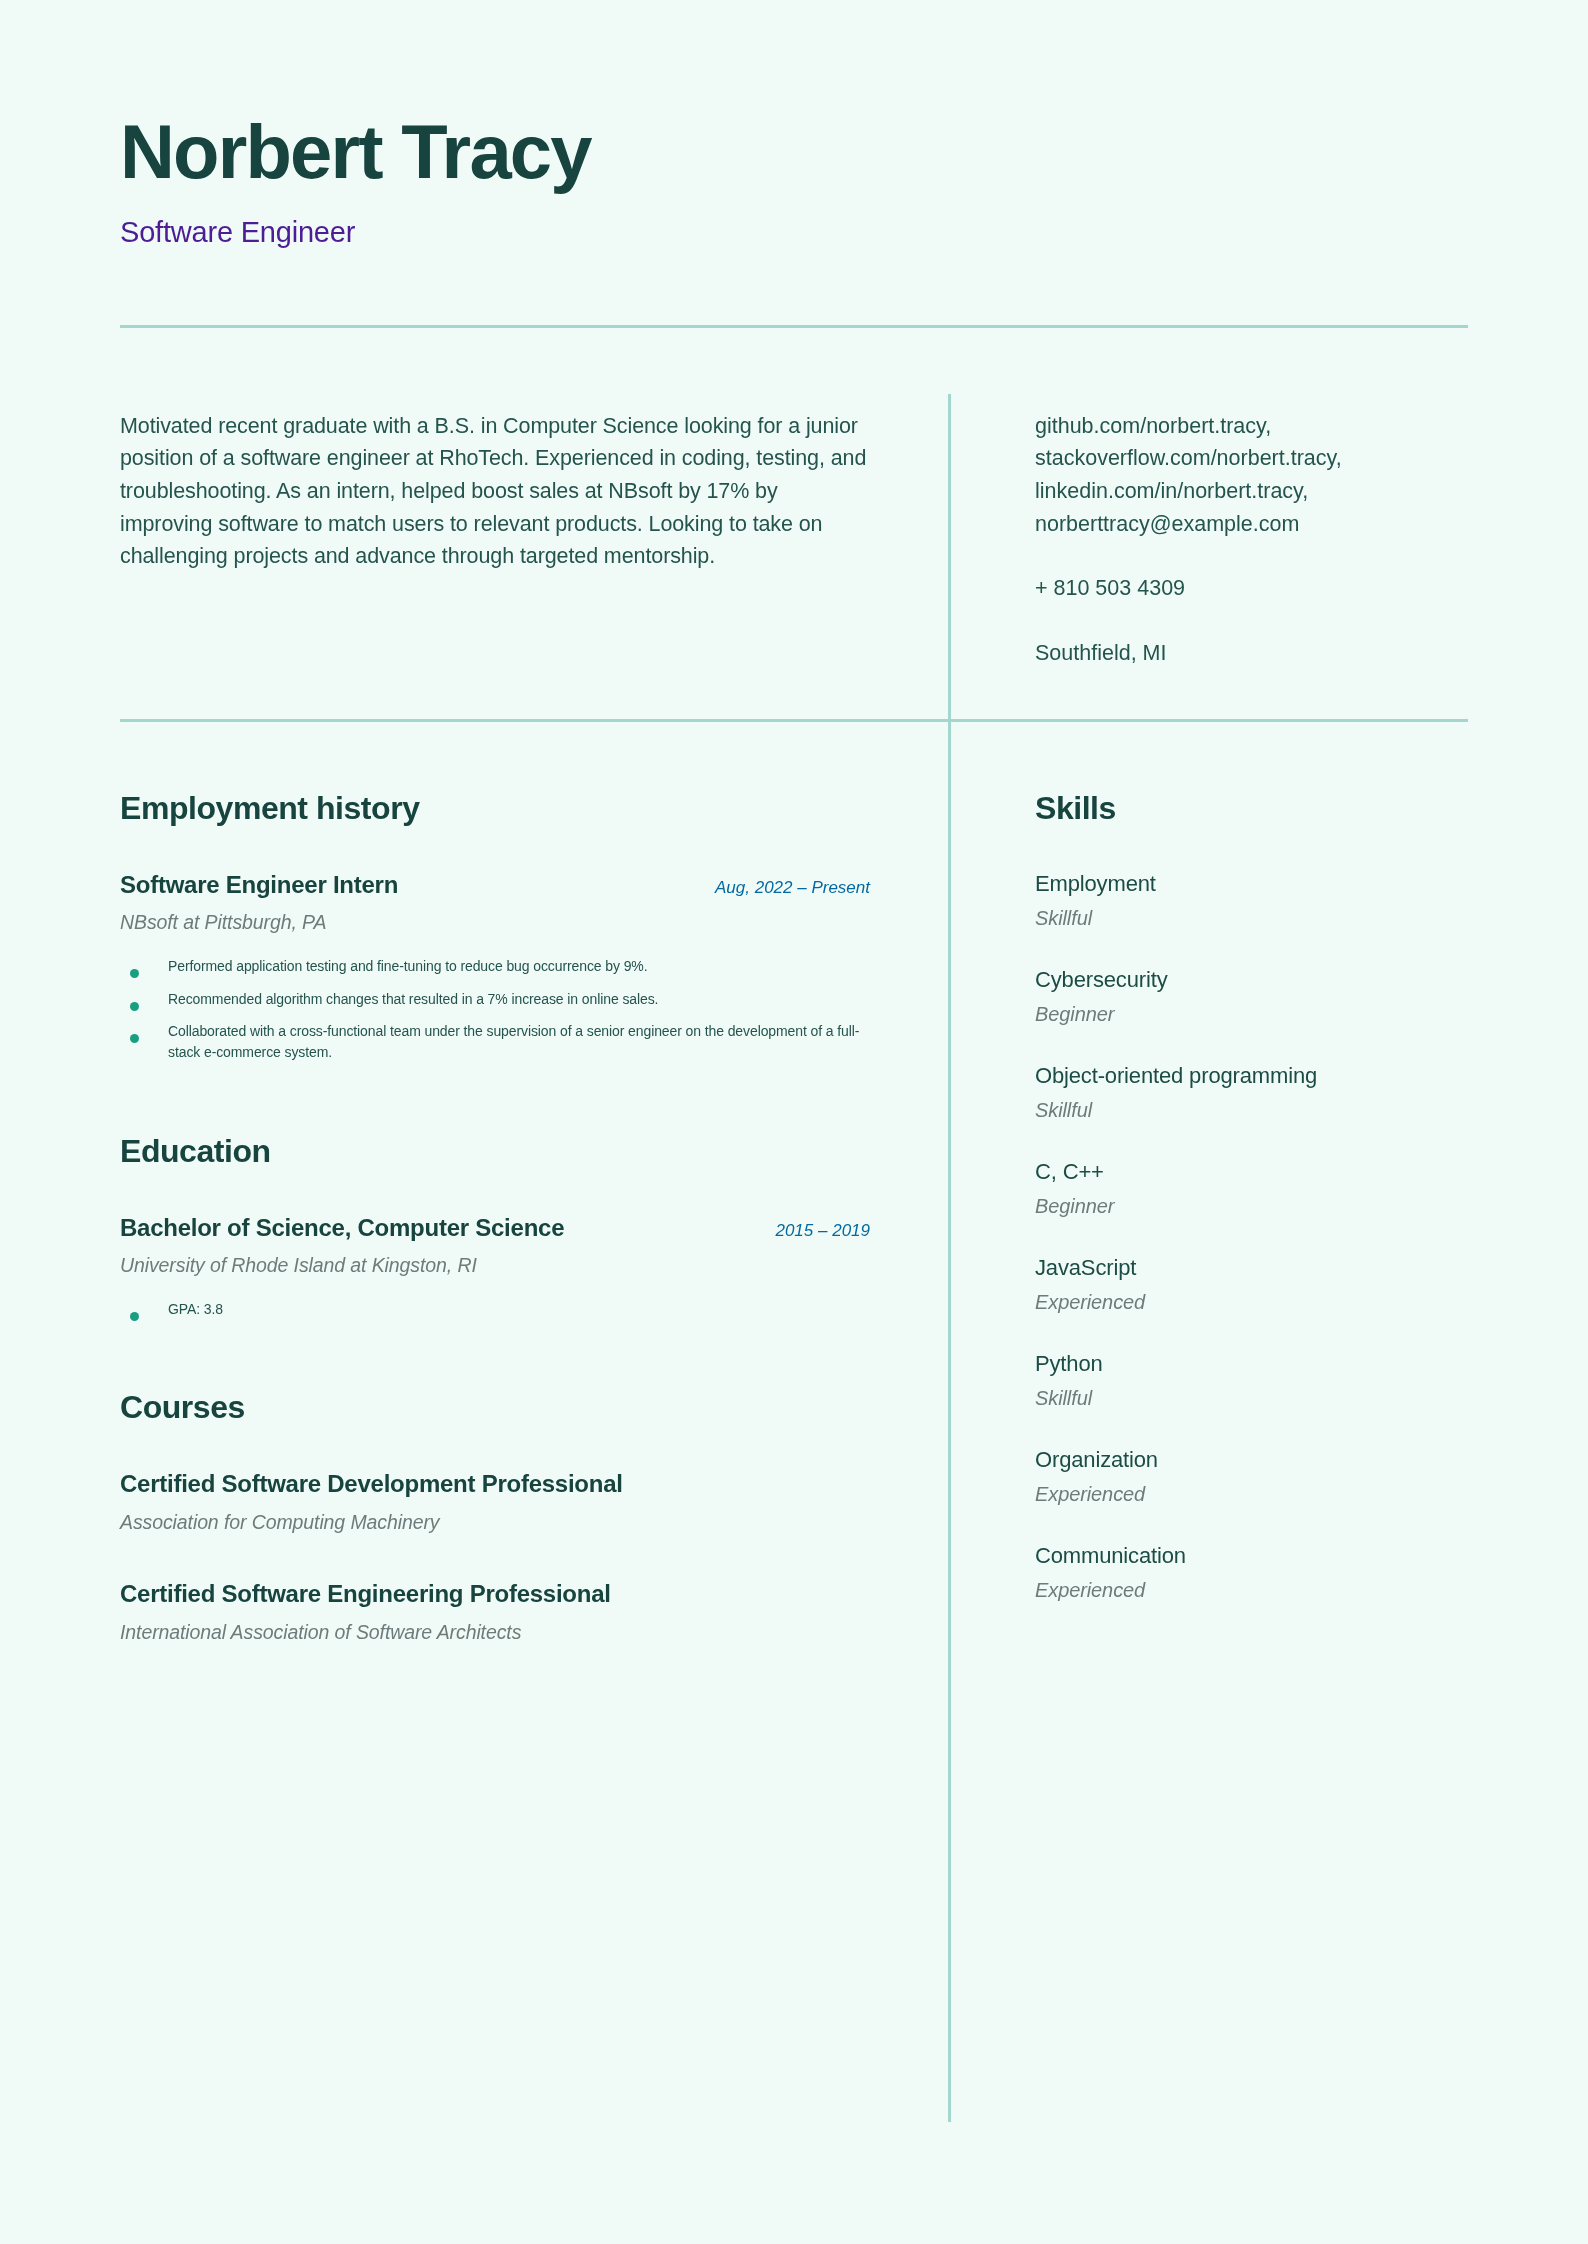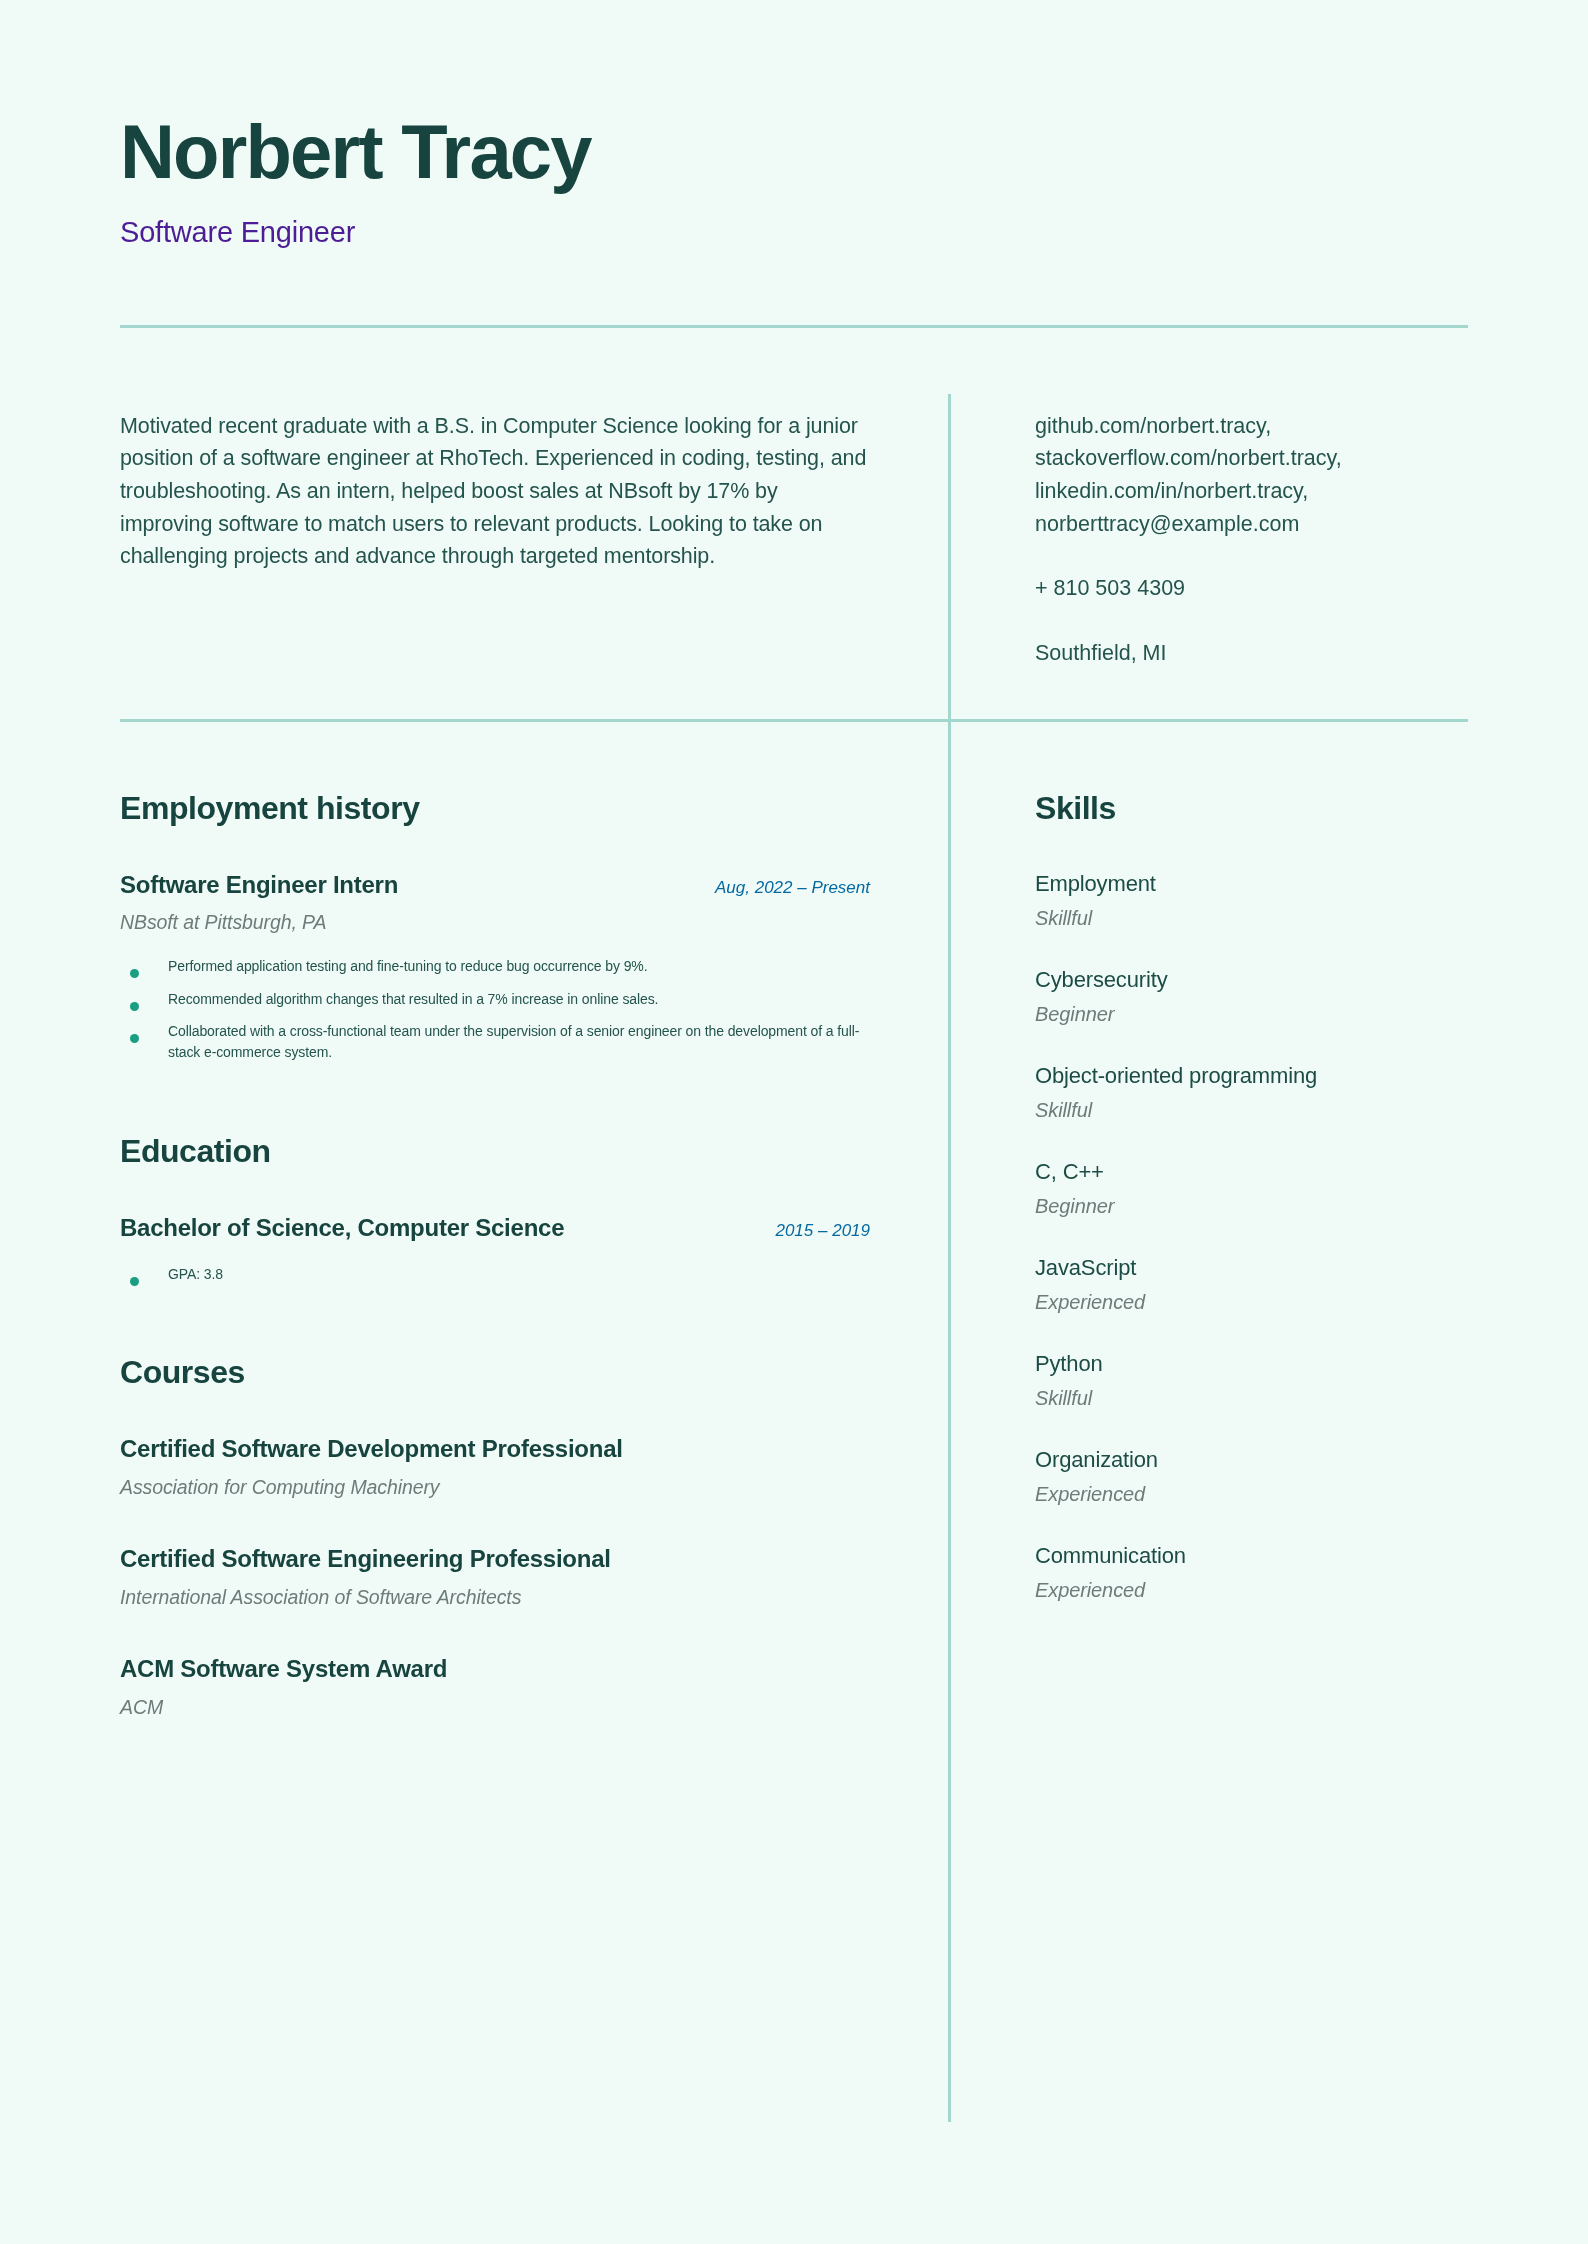--- a/index.html
+++ b/index.html
@@ -234,41 +234,38 @@
       </section>
 
       <section class="section">
         <h2 class="section-title">Education</h2>
 
         <div class="entry">
           <div class="entry-head">
             <div class="entry-title">Bachelor of Science, Computer Science</div>
             <div class="entry-date">2015 – 2019</div>
           </div>
+          <div class="entry-sub">University of Rhode Island at Kingston, RI</div>
           <ul class="bullets">
             <li>GPA: 3.8</li>
           </ul>
         </div>
       </section>
 
       <section class="section">
         <h2 class="section-title">Courses</h2>
 
         <div class="course">
           <div class="course-title">Certified Software Development Professional</div>
           <div class="course-org">Association for Computing Machinery</div>
         </div>
         <div class="course">
           <div class="course-title">Certified Software Engineering Professional</div>
           <div class="course-org">International Association of Software Architects</div>
         </div>
-        <div class="course">
-          <div class="course-title">ACM Software System Award</div>
-          <div class="course-org">ACM</div>
-        </div>
       </section>
 
     </div>
 
     <div class="col-right">
       <section class="section">
         <h2 class="section-title">Skills</h2>
 
         <div class="skill">
           <div class="skill-name">Employment</div>

